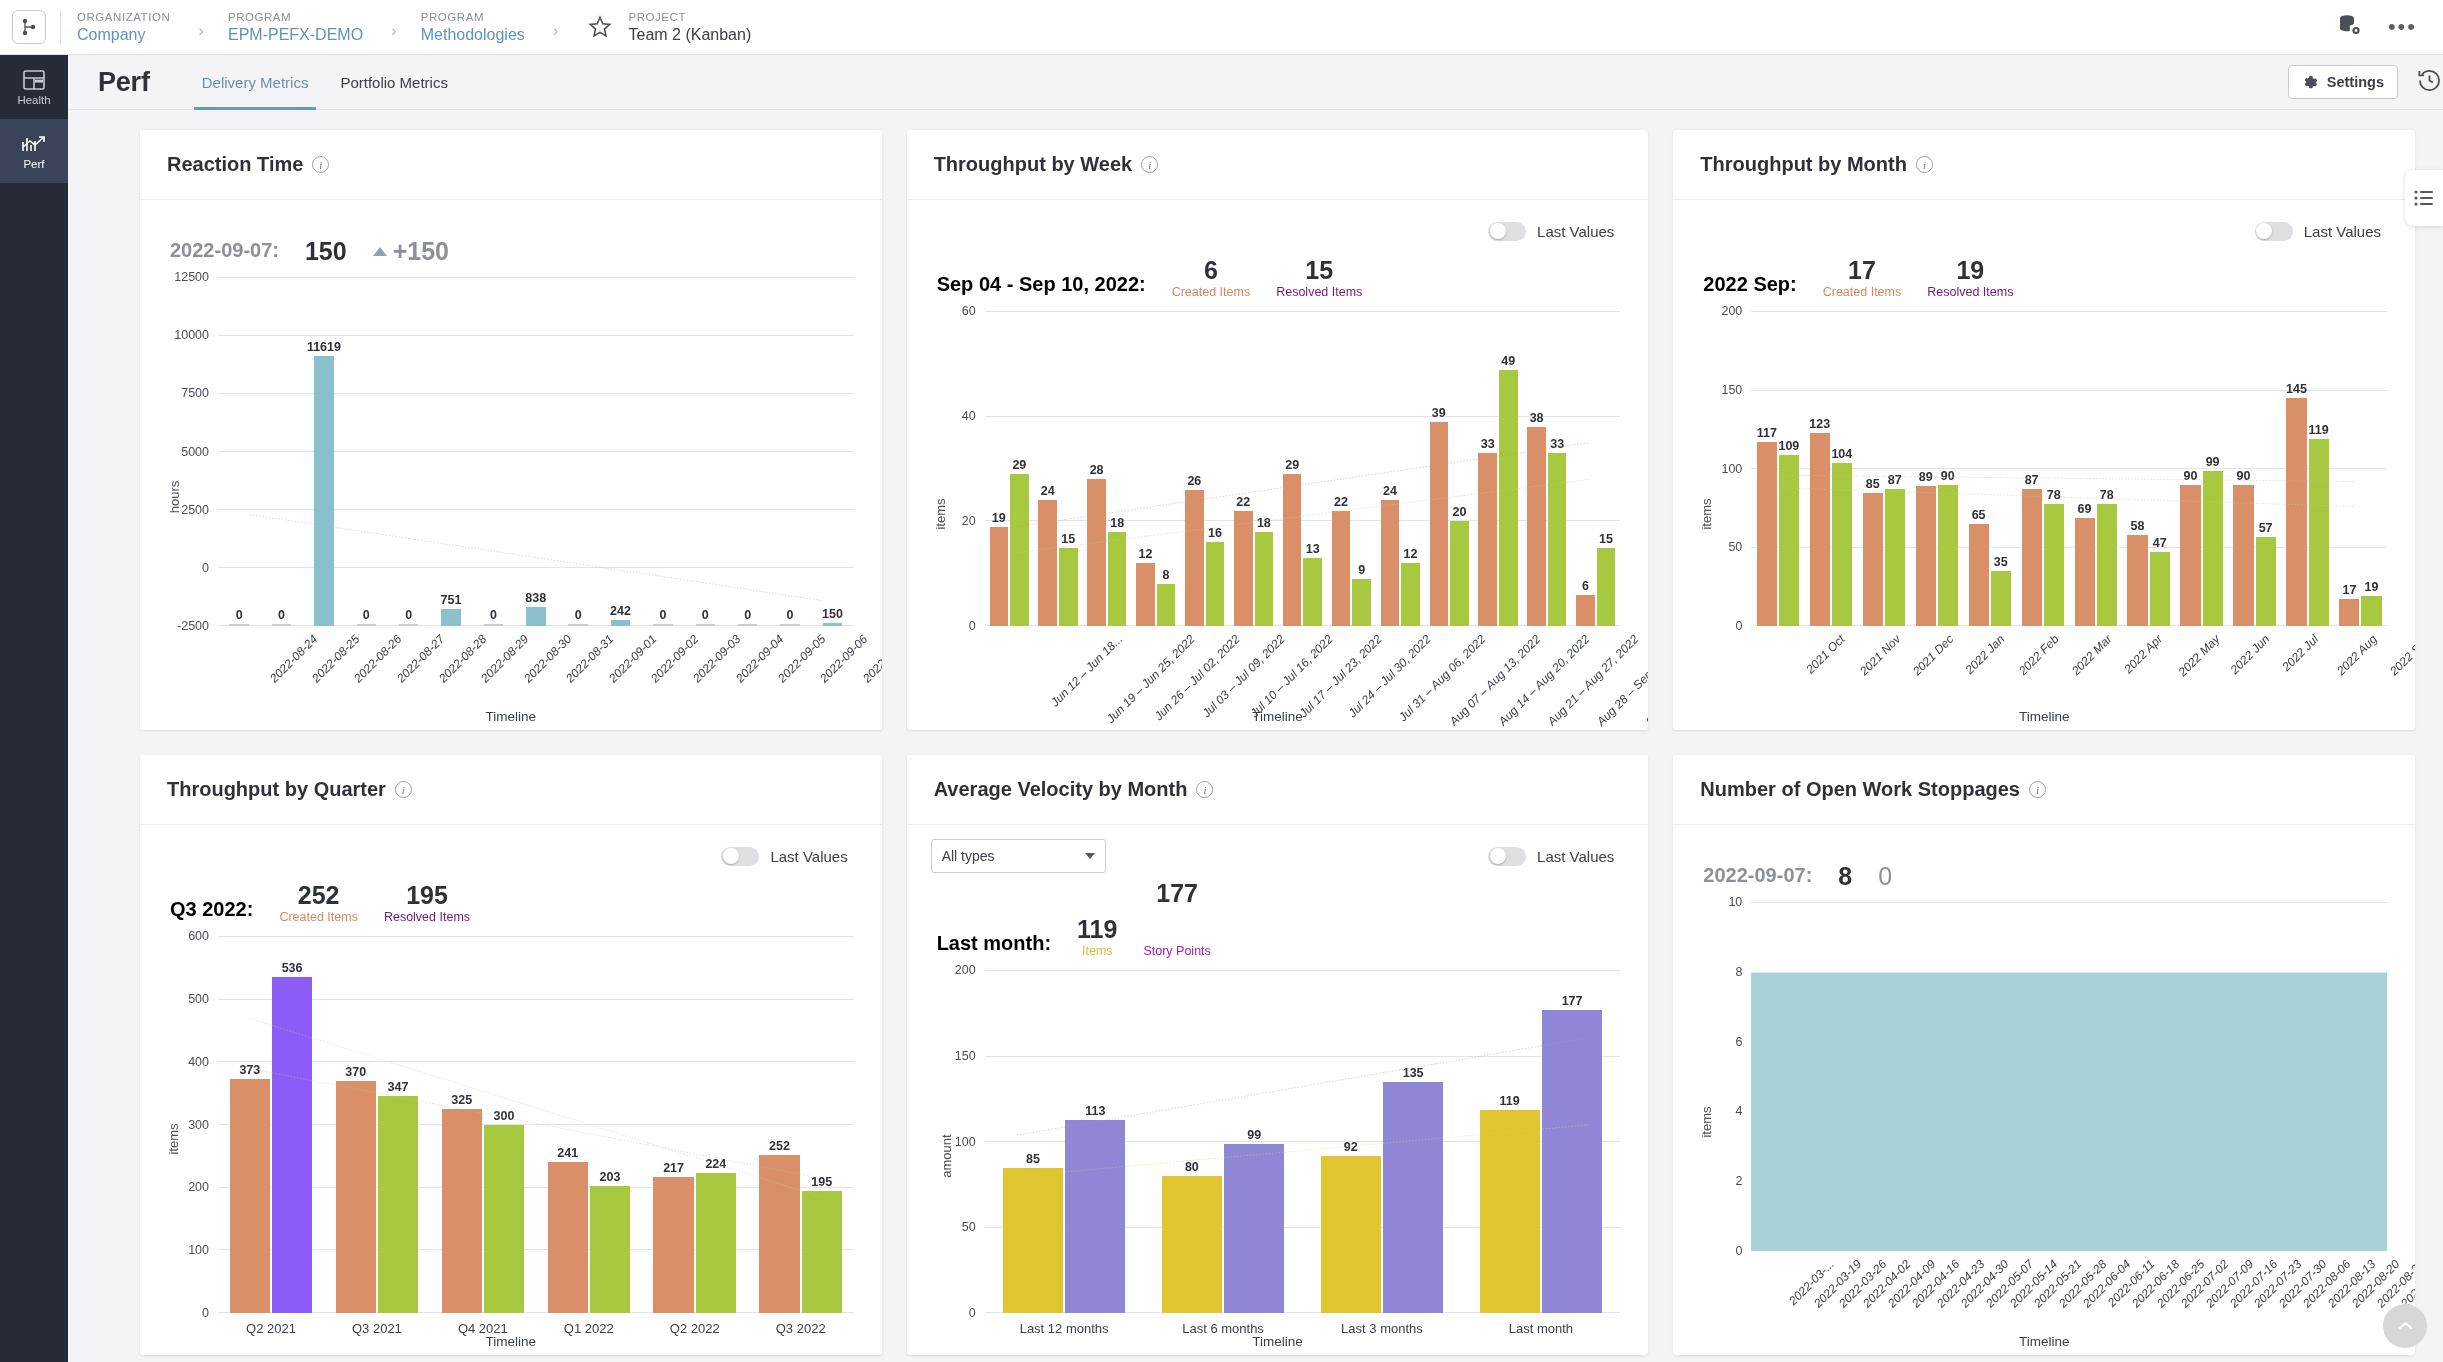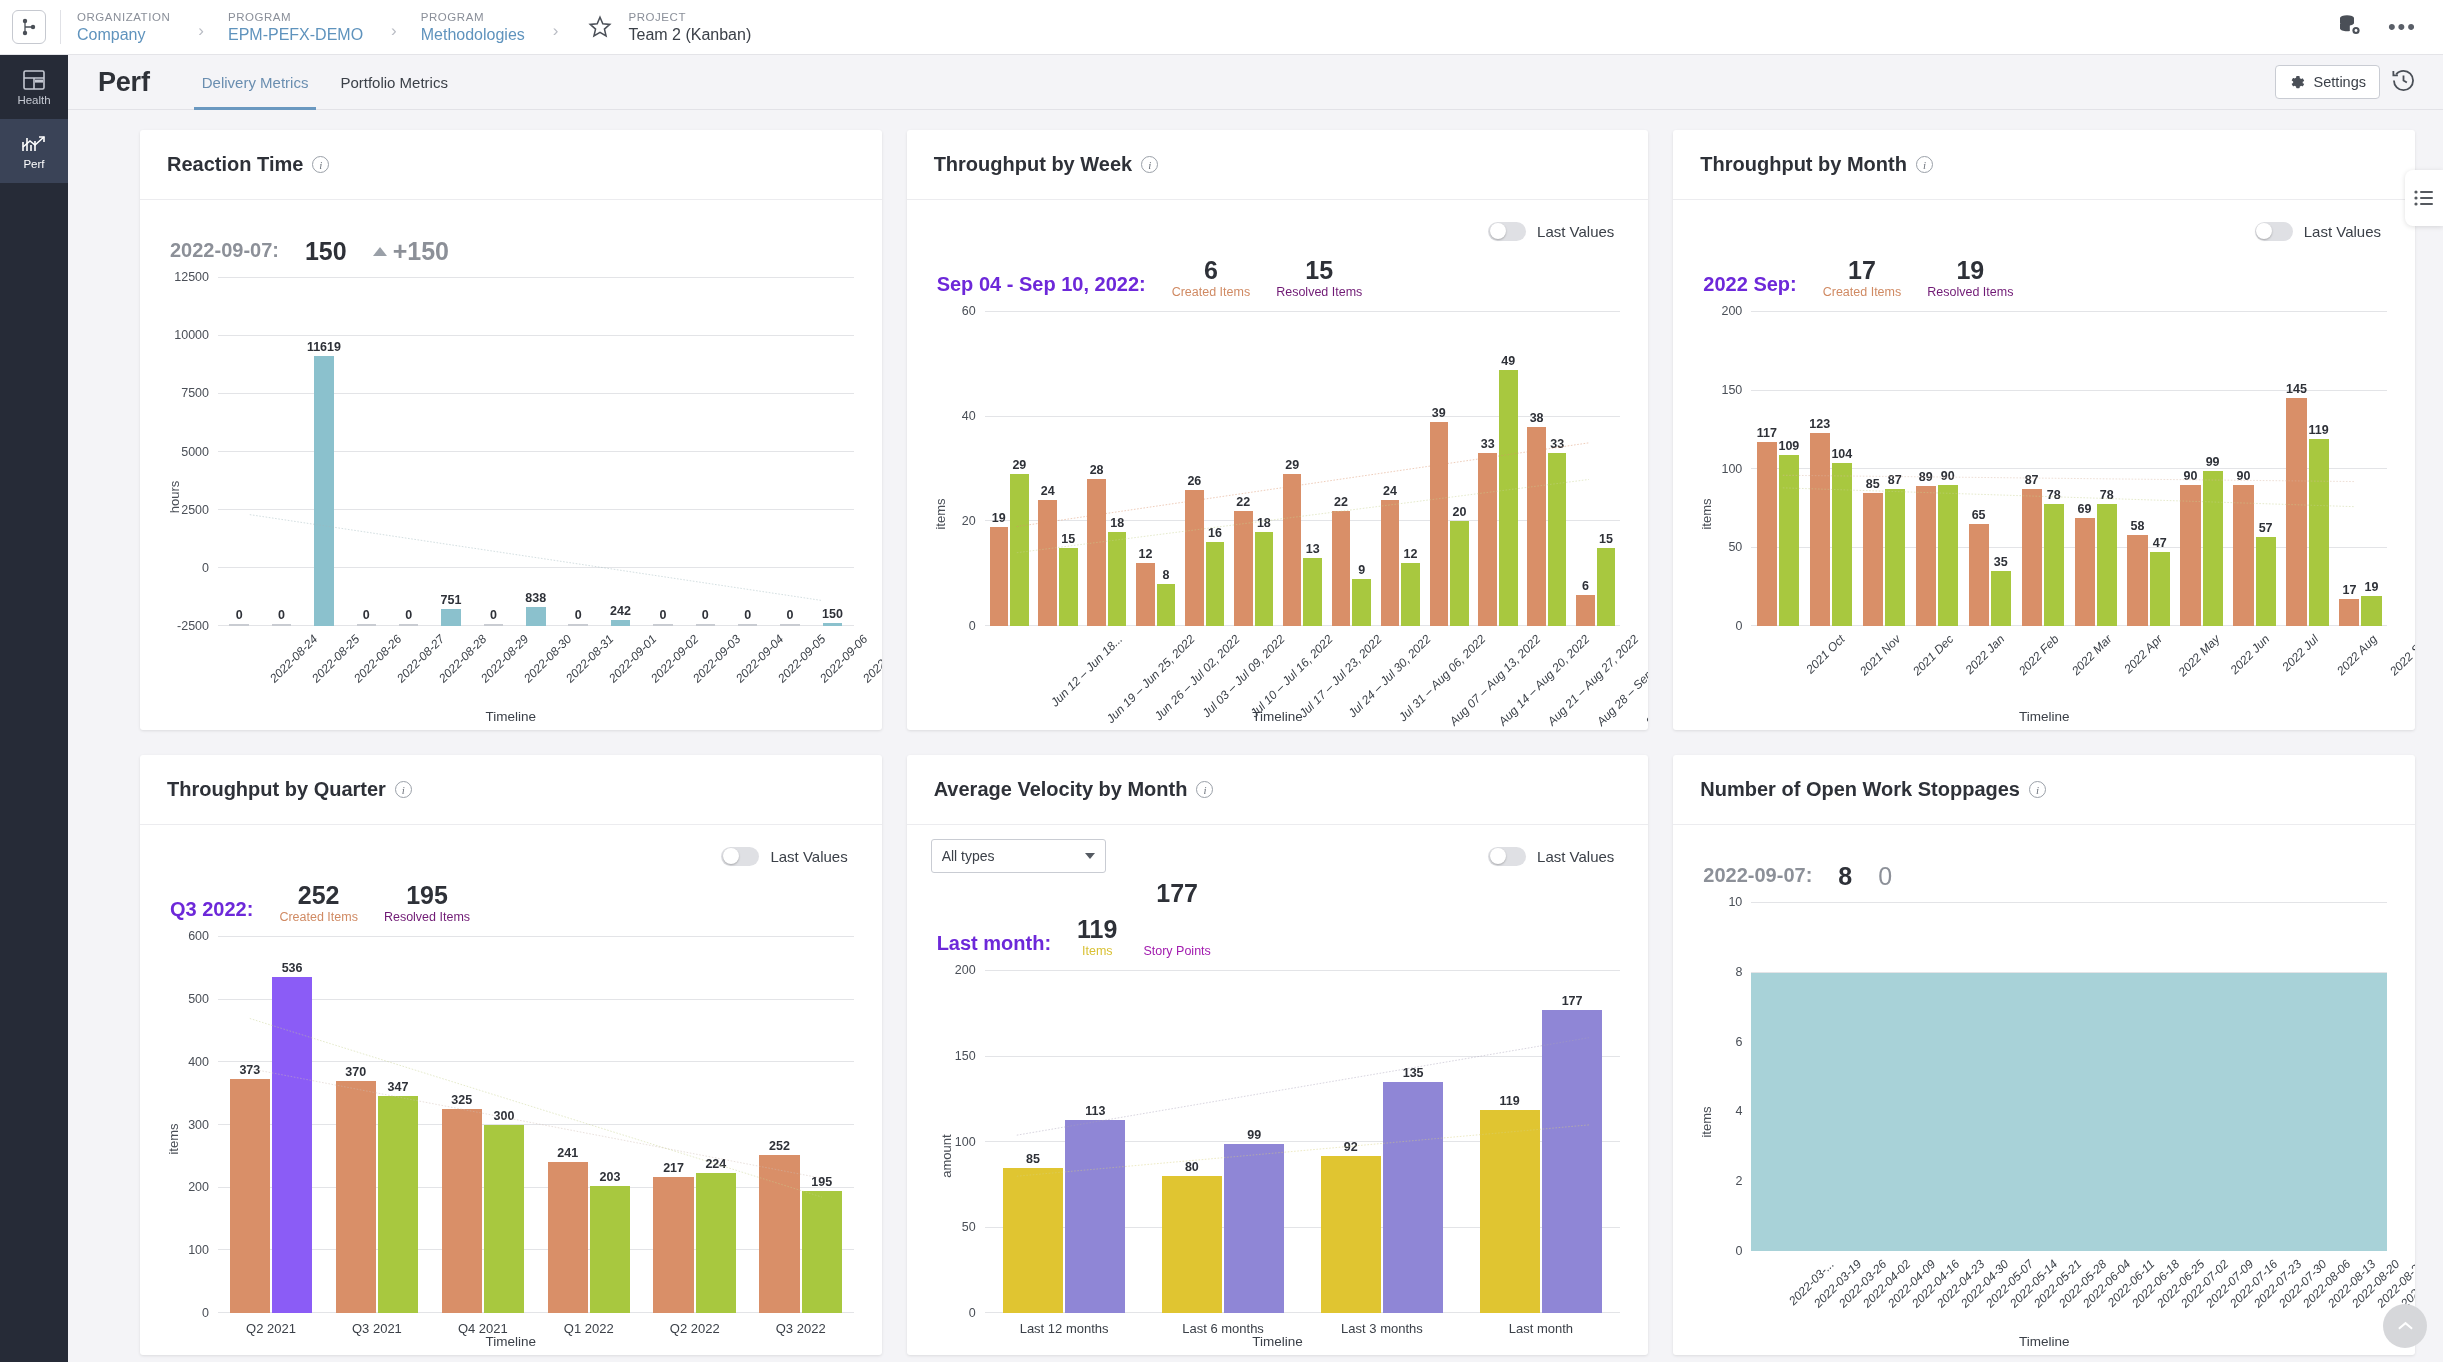--- a/index.html
+++ b/index.html
@@ -50,21 +50,21 @@
   .page-title{font-size:27px;font-weight:bold;color:#2e3138;margin-left:30px;letter-spacing:-.2px;}
   .tabs{display:flex;align-items:flex-end;height:55px;margin-left:36px;}
   .tab{
     font-size:15px;color:#3b4048;padding:0 16px;height:55px;display:flex;align-items:center;
     position:relative;
   }
   .tab.active{color:#6a8eb0;}
   .tab.active:after{
     content:"";position:absolute;left:8px;right:8px;bottom:0;height:3px;background:#6a98c0;
   }
-  .subright{margin-left:auto;display:flex;align-items:center;gap:10px;padding-right:26px;}
+  .subright{margin-left:auto;display:flex;align-items:center;gap:18px;font-weight:bold;}
   .settings-btn{
     display:flex;align-items:center;gap:8px;border:1px solid #c9ccd3;border-radius:4px;
     background:#ffffff;height:34px;padding:0 13px;font-size:14.5px;color:#3b4048;
   }
 
   
   .right-pill{
     position:absolute;right:0;top:170px;width:38px;height:56px;background:#ffffff;
     border-radius:8px 0 0 8px;box-shadow:0 1px 5px rgba(0,0,0,.13);
     display:flex;align-items:center;justify-content:center;z-index:6;
@@ -103,21 +103,21 @@
   .toggle-label{font-size:15px;color:#3b4048;}
 
   .select{
     width:175px;height:34px;border:1px solid #c9ccd3;border-radius:3px;background:#fff;
     display:flex;align-items:center;padding:0 10px;font-size:14px;color:#3b4048;
   }
   .select .caret{margin-left:auto;border-left:5px solid transparent;border-right:5px solid transparent;border-top:6px solid #555a62;}
 
   
   .summary{display:flex;align-items:flex-end;gap:26px;flex:none;padding:6px 0 2px 10px;min-height:54px;}
-  .sum-label{font-size:20px;font-weight:bold;color:#6d28d9;padding-bottom:4px;}
+  .sum-label{font-size:20px;font-weight:bold;color:#000000;padding-bottom:4px;}
   .sum-label.grey{color:#8c9098;font-weight:bold;}
   .sum-item{display:flex;flex-direction:column;align-items:center;}
   .sum-val{font-size:25px;font-weight:bold;color:#2e3138;line-height:28px;}
   .sum-cap{font-size:12.5px;line-height:16px;}
   .cap-created{color:#d08a63;}
   .cap-resolved{color:#701a75;}
   .cap-items{color:#d9c135;}
   .cap-sp{color:#a21caf;margin-top:36px;}
   .big-num{font-size:25px;font-weight:bold;color:#2e3138;}
   .big-num.muted{color:#8c9098;font-weight:normal;}

